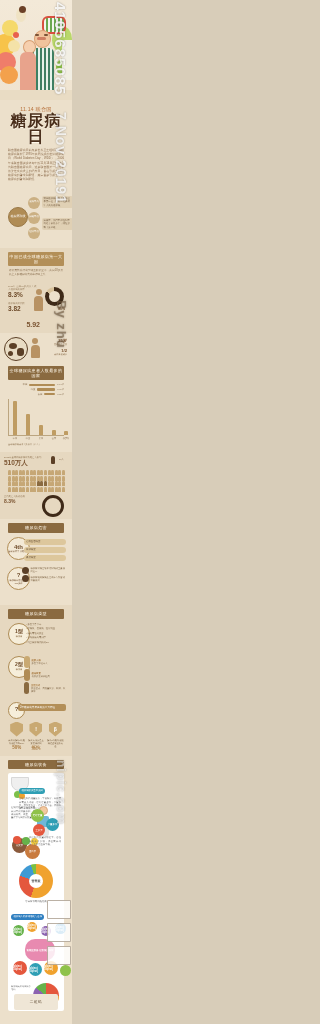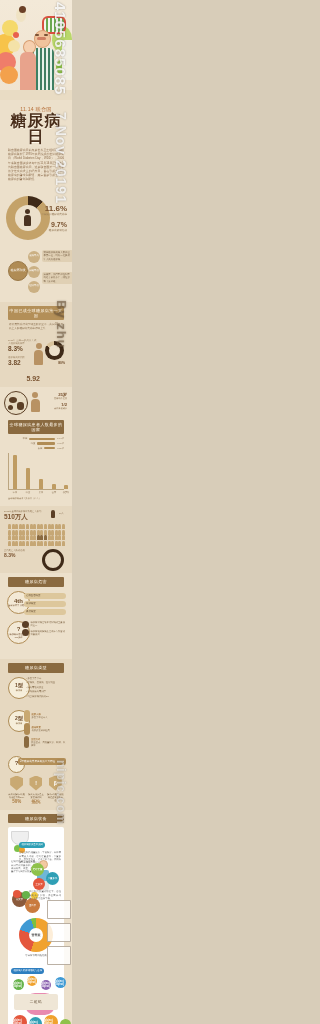--- a/index.html
+++ b/index.html
@@ -186,33 +186,20 @@
     <div class="hero-floor"></div>
   </div>
 
   <div class="title-band">
     <div class="t-date">11.14 联合国</div>
     <div class="t-main">糖尿病日</div>
     <div class="t-sub">联合国糖尿病日前身是世界卫生组织和国际糖尿病联盟于1991年共同发起的世界糖尿病日（World Diabetes Day，WDD），2006年底联合国决议将每年的11月14日正式确立为联合国糖尿病日，这是联合国第一次为非传染性疾病设立的纪念日，旨在引起全球对糖尿病的警觉和醒悟。其宗旨是引起全球对糖尿病的警觉和醒悟。</div>
   </div>
 
   <div class="sec bg-tan">
-    <div class="donut-wrap">
-      <div class="donut"></div>
-      <div class="donut-person">
-        <div class="dp-head"></div>
-          <div class="dp-body"></div>
-      </div>
-      <div class="stat-big">
-        <div class="stat-num">11.6%</div>
-        <div class="stat-cap">中国成人糖尿病患病率</div>
-        <div class="stat-num2" style="margin-top:5px">9.7%</div>
-        <div class="stat-cap">糖尿病前期比例</div>
-      </div>
-    </div>
 
     <div class="leaf-row">
       <div class="leaf-c">糖尿病现状</div>
       <div class="leaf" style="left:24px;top:1px;">发病率高</div>
       <div class="leaf" style="left:24px;top:16px;">知晓率低</div>
       <div class="leaf" style="left:24px;top:31px;">控制率低</div>
       <div class="bar-note" style="left:38px;top:0px;width:28px;">我国糖尿病患病人数居世界第一位，约有一亿多成年人患有糖尿病。</div>
       <div class="bar-note" style="left:38px;top:22px;width:28px;">知晓率、治疗率和控制率均处于较低水平，防控形势十分严峻。</div>
     </div>
   </div>

